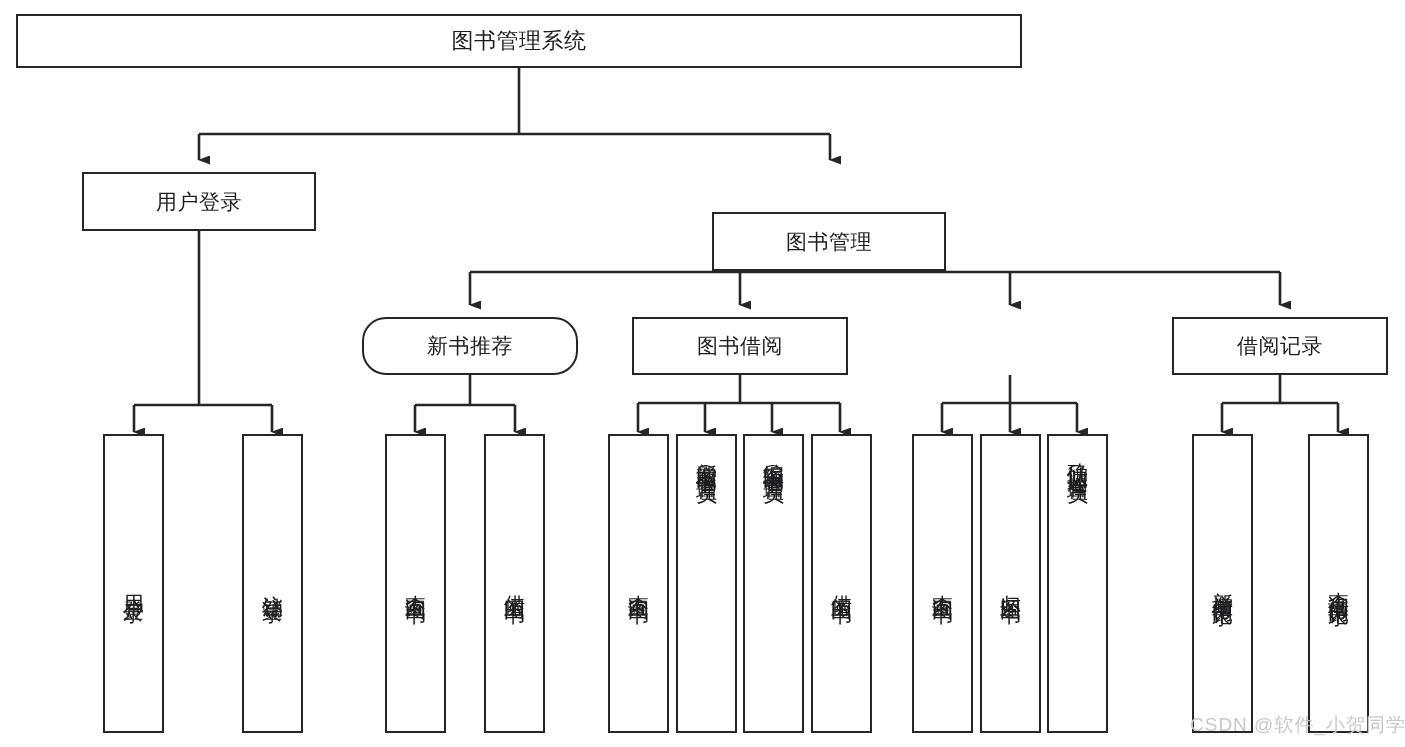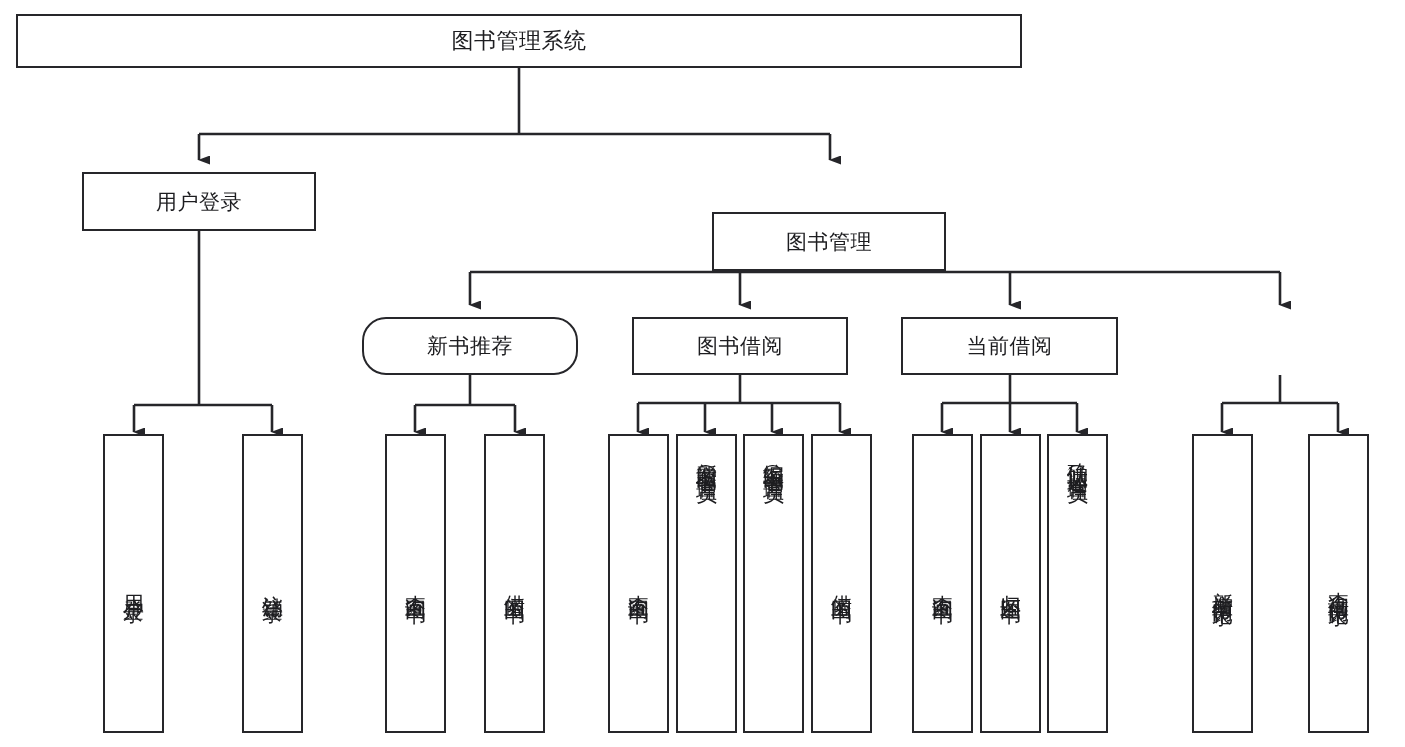--- a/index.html
+++ b/index.html
@@ -149,22 +149,22 @@
   <div class="node horiz" style="left:712px; top:172px; width:234px; height:59px;margin-top:40px;">
     <span>图书管理</span>
   </div>
 
   <div class="node horiz" style="left:362px; top:317px; width:216px; height:58px;border-radius:24px;">
     <span>新书推荐</span>
   </div>
   <div class="node horiz" style="left:632px; top:317px; width:216px; height:58px;">
     <span>图书借阅</span>
   </div>
-  <div class="node horiz" style="left:901px; top:317px; width:217px; height:58px;">
-    <span>当前借阅</span>
+  <div class="node horiz" style="left:1172px; top:317px; width:216px; height:58px;">
+    <span>借阅记录</span>
   </div>
 
   <div class="node leaf" style="left:103px; top:434px; width:61px; height:299px;">
     <span class="leafwrap">
         <span class="vtext mid">用户登录</span>
       </span>
   </div>
   <div class="node leaf" style="left:242px; top:434px; width:61px; height:299px;">
     <span class="leafwrap">
         <span class="vtext mid">注销登录</span>
@@ -223,14 +223,15 @@
     <span class="leafwrap">
         <span class="vtext mid">新增借阅记录</span>
       </span>
   </div>
   <div class="node leaf" style="left:1308px; top:434px; width:61px; height:299px;">
     <span class="leafwrap">
         <span class="vtext mid">查询借阅记录</span>
       </span>
   </div>
 
+  <div class="watermark" style="left:1190px; top:712px;">CSDN @软件_小贺同学</div>
 
 </div>
 
 </body></html>

